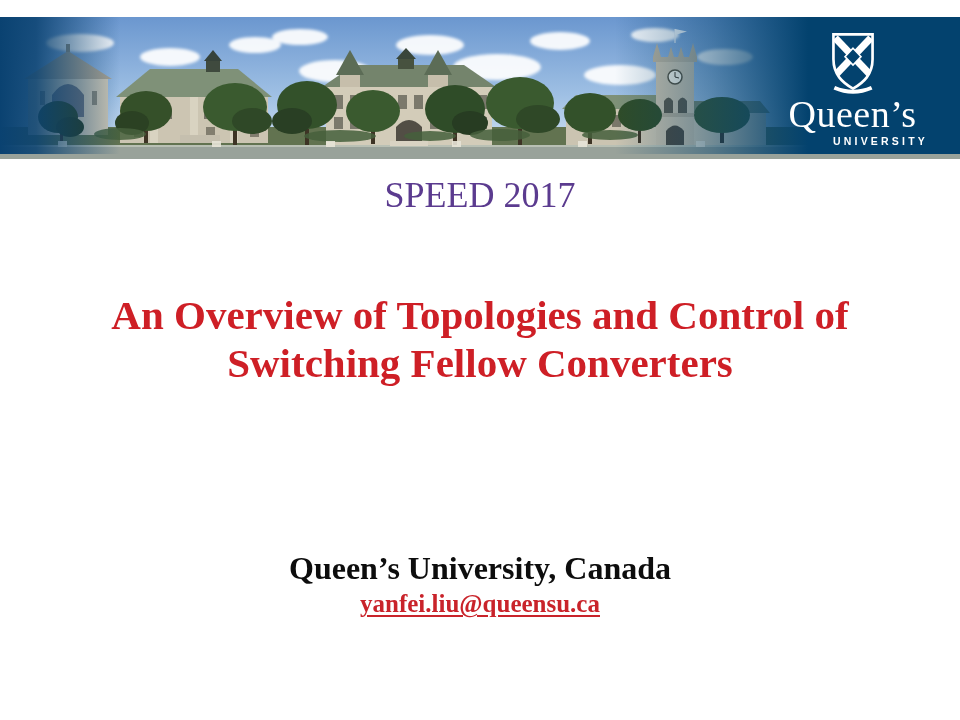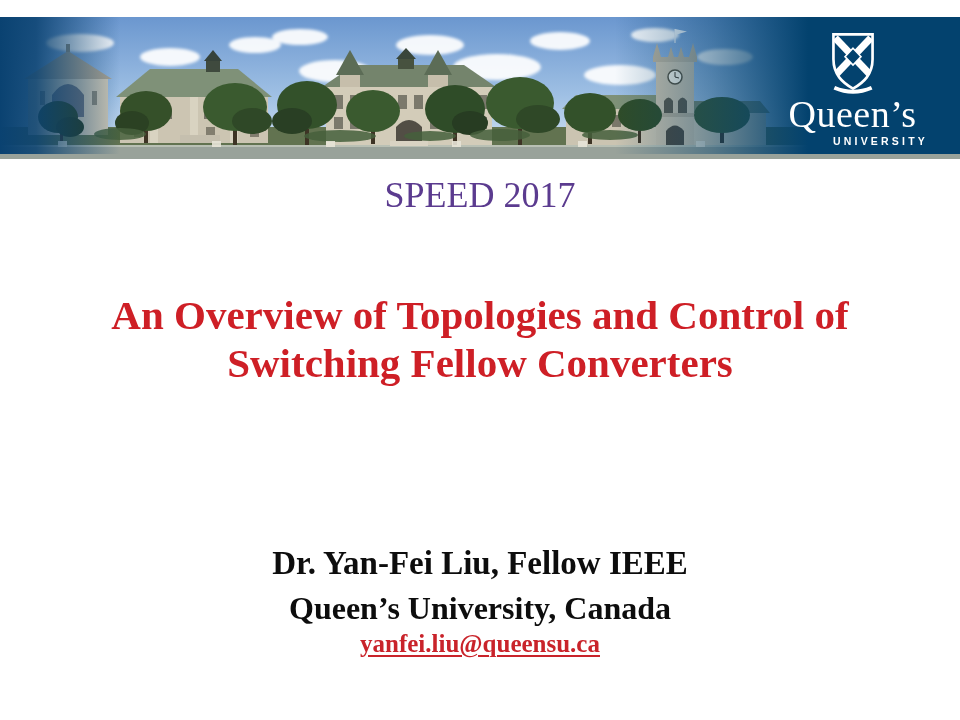--- a/index.html
+++ b/index.html
@@ -258,18 +258,17 @@
       <div class="wordmark">Queen’s</div>
       <div class="wordsub">UNIVERSITY</div>
     </div>
   </div>
 
   <div class="conference">SPEED 2017</div>
 
   <h1 class="main-title"><span>An Overview of Topologies and Control of</span><br><span>Switching Fellow Converters</span></h1>
 
   <div class="author-block">
-    <div class="author">Dr. Yan-Fei Liu, Fellow IEEE</div>
     <div class="affiliation">Queen’s University, Canada</div>
     <div><a class="email">yanfei.liu@queensu.ca</a></div>
   </div>
 
 </div>
 
 </body></html>

